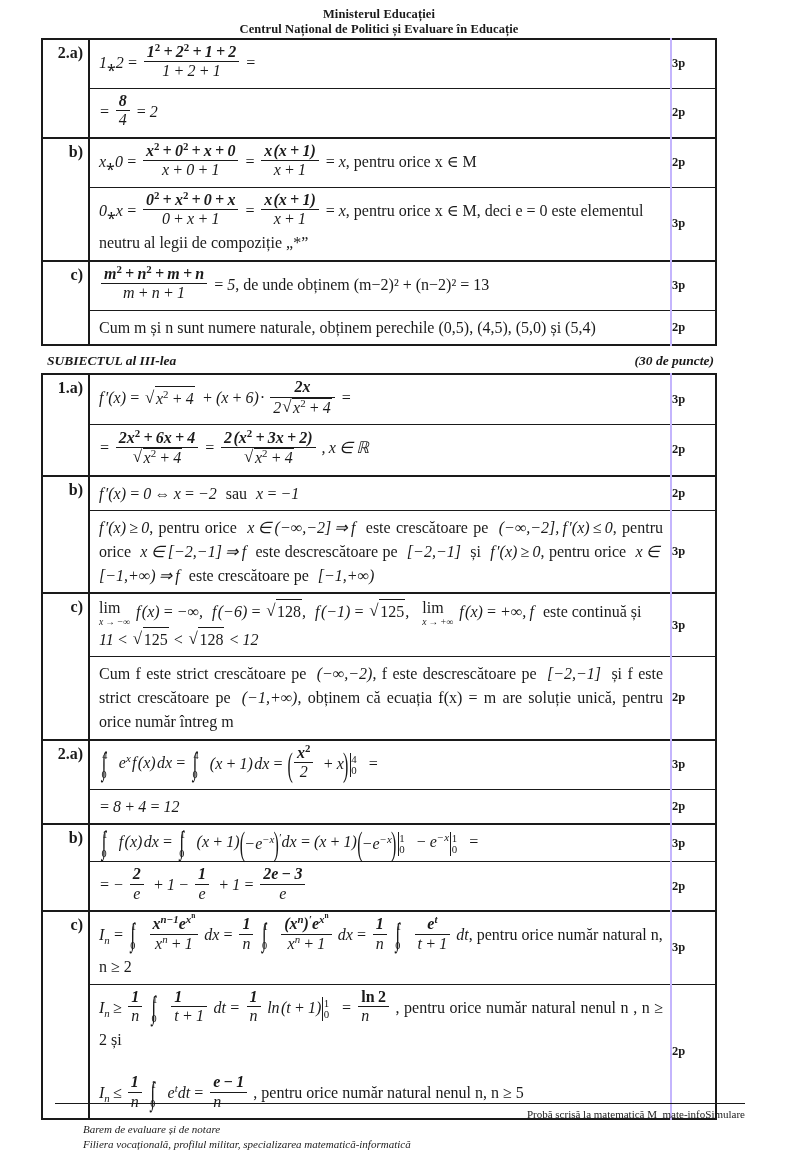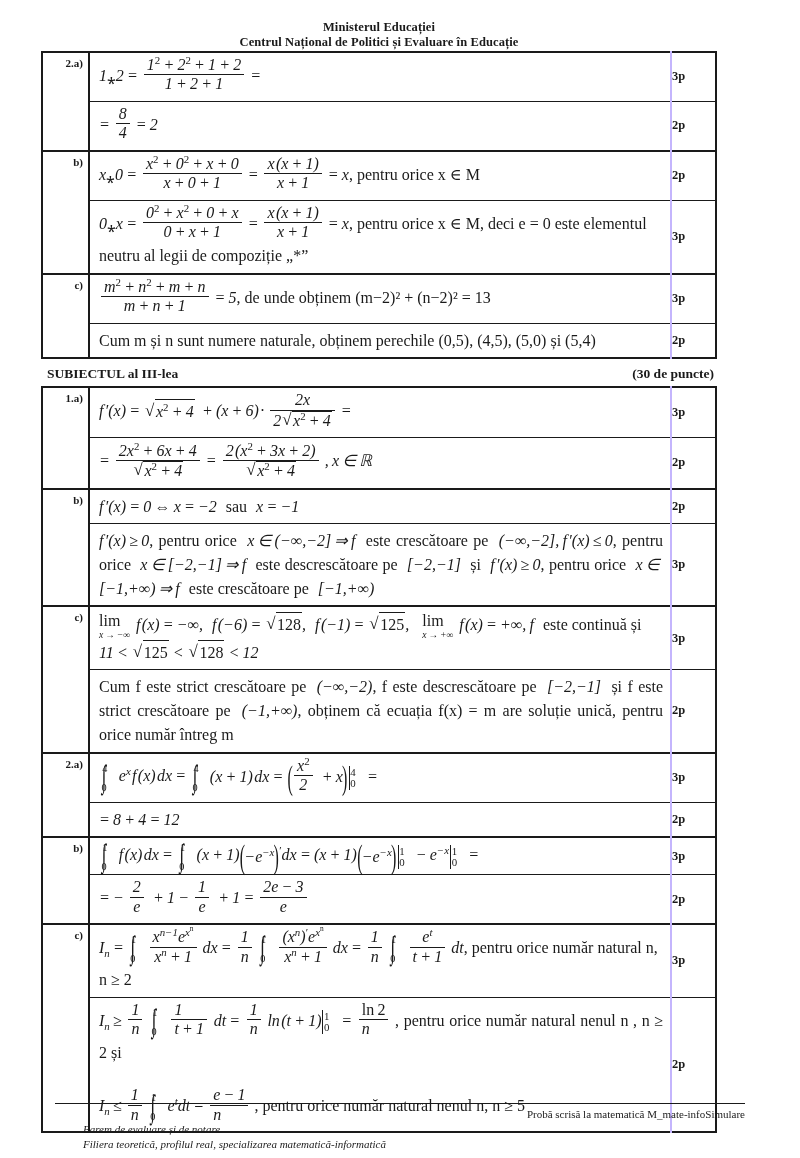--- a/index.html
+++ b/index.html
@@ -13,21 +13,21 @@
     font-family: "Liberation Serif", "DejaVu Serif", serif;
     color: #1a1a1a;
     position: relative;
     overflow: hidden;
   }
   .page {
     width: 758px;
     height: 1158px;
     position: relative;
     box-sizing: border-box;
-    padding: 13px;
+    padding: 0;
     border-radius: 26px;
   }
 
   
   .doc-header {
     text-align: center;
     padding-top: 7px;
     line-height: 1.22;
   }
   .doc-header .hline {
@@ -53,21 +53,21 @@
   .rubric tr:first-child > td { border-top: none; }
 
   col.c-label { width: 47px; }
   col.c-body  { width: 582px; }
   col.c-pts   { width: 45px; }
 
   td.lbl {
     text-align: right;
     padding: 4px 5px 0 0;
     font-weight: bold;
-    font-size: 11px;
+    font-size: 16px;
     border-right: 2px solid #1a1a1a;
   }
   td.body {
     padding: 5px 7px 5px 9px;
     font-size: 16px;
     line-height: 1.48;
     border-right: 2px solid #c4b5fd;
   }
   td.pts {
     text-align: left;
@@ -81,41 +81,42 @@
 
   
   .section-head {
     width: 674px;
     margin: 7px auto 4px auto;
     display: flex;
     justify-content: space-between;
     align-items: baseline;
     font-weight: bold;
     font-size: 13.5px;
+    font-style: italic;
   }
   .section-head .left { padding-left: 5px; }
   .section-head .right { padding-right: 2px; }
 
   
   .m { font-style: italic; font-family: "Liberation Serif", serif; }
   .mr { font-style: normal; }
   .num { font-style: normal; }
   sub, sup { font-size: 0.68em; line-height: 0; font-style: normal; }
   sup.it, sub.it { font-style: italic; }
 
   .frac {
     display: inline-block;
     vertical-align: middle;
     text-align: center;
     line-height: 1.16;
     margin: 0 2px;
     position: relative;
     top: -0.12em;
   }
-  .frac > .n { display: block; padding: 0 3px; border-bottom: 1px solid #1a1a1a; }
+  .frac > .n { display: block; padding: 0 3px; border-bottom: 1px solid #1a1a1a; font-weight: bold; }
   .frac > .d { display: block; padding: 0 3px; }
 
   
   .sqrt {
     display: inline-block;
     position: relative;
     padding-left: 0.62em;
     margin-left: 1px;
   }
   .sqrt::before {
@@ -590,17 +591,17 @@
   </table>
 
   <div class="footer">
     <div class="rule"></div>
     <div class="fbox">
       <div class="row1">
         <span>Probă scrisă la matematică M_mate-info</span>
         <span>Simulare</span>
       </div>
       <div class="ital">Barem de evaluare și de notare</div>
-      <div class="ital">Filiera teoretică, profilul real, specializarea matematică-informatică</div>
+      <div class="ital">Filiera vocațională, profilul militar, specializarea matematică-informatică</div>
     </div>
   </div>
 
 </div>
 
 </body></html>

